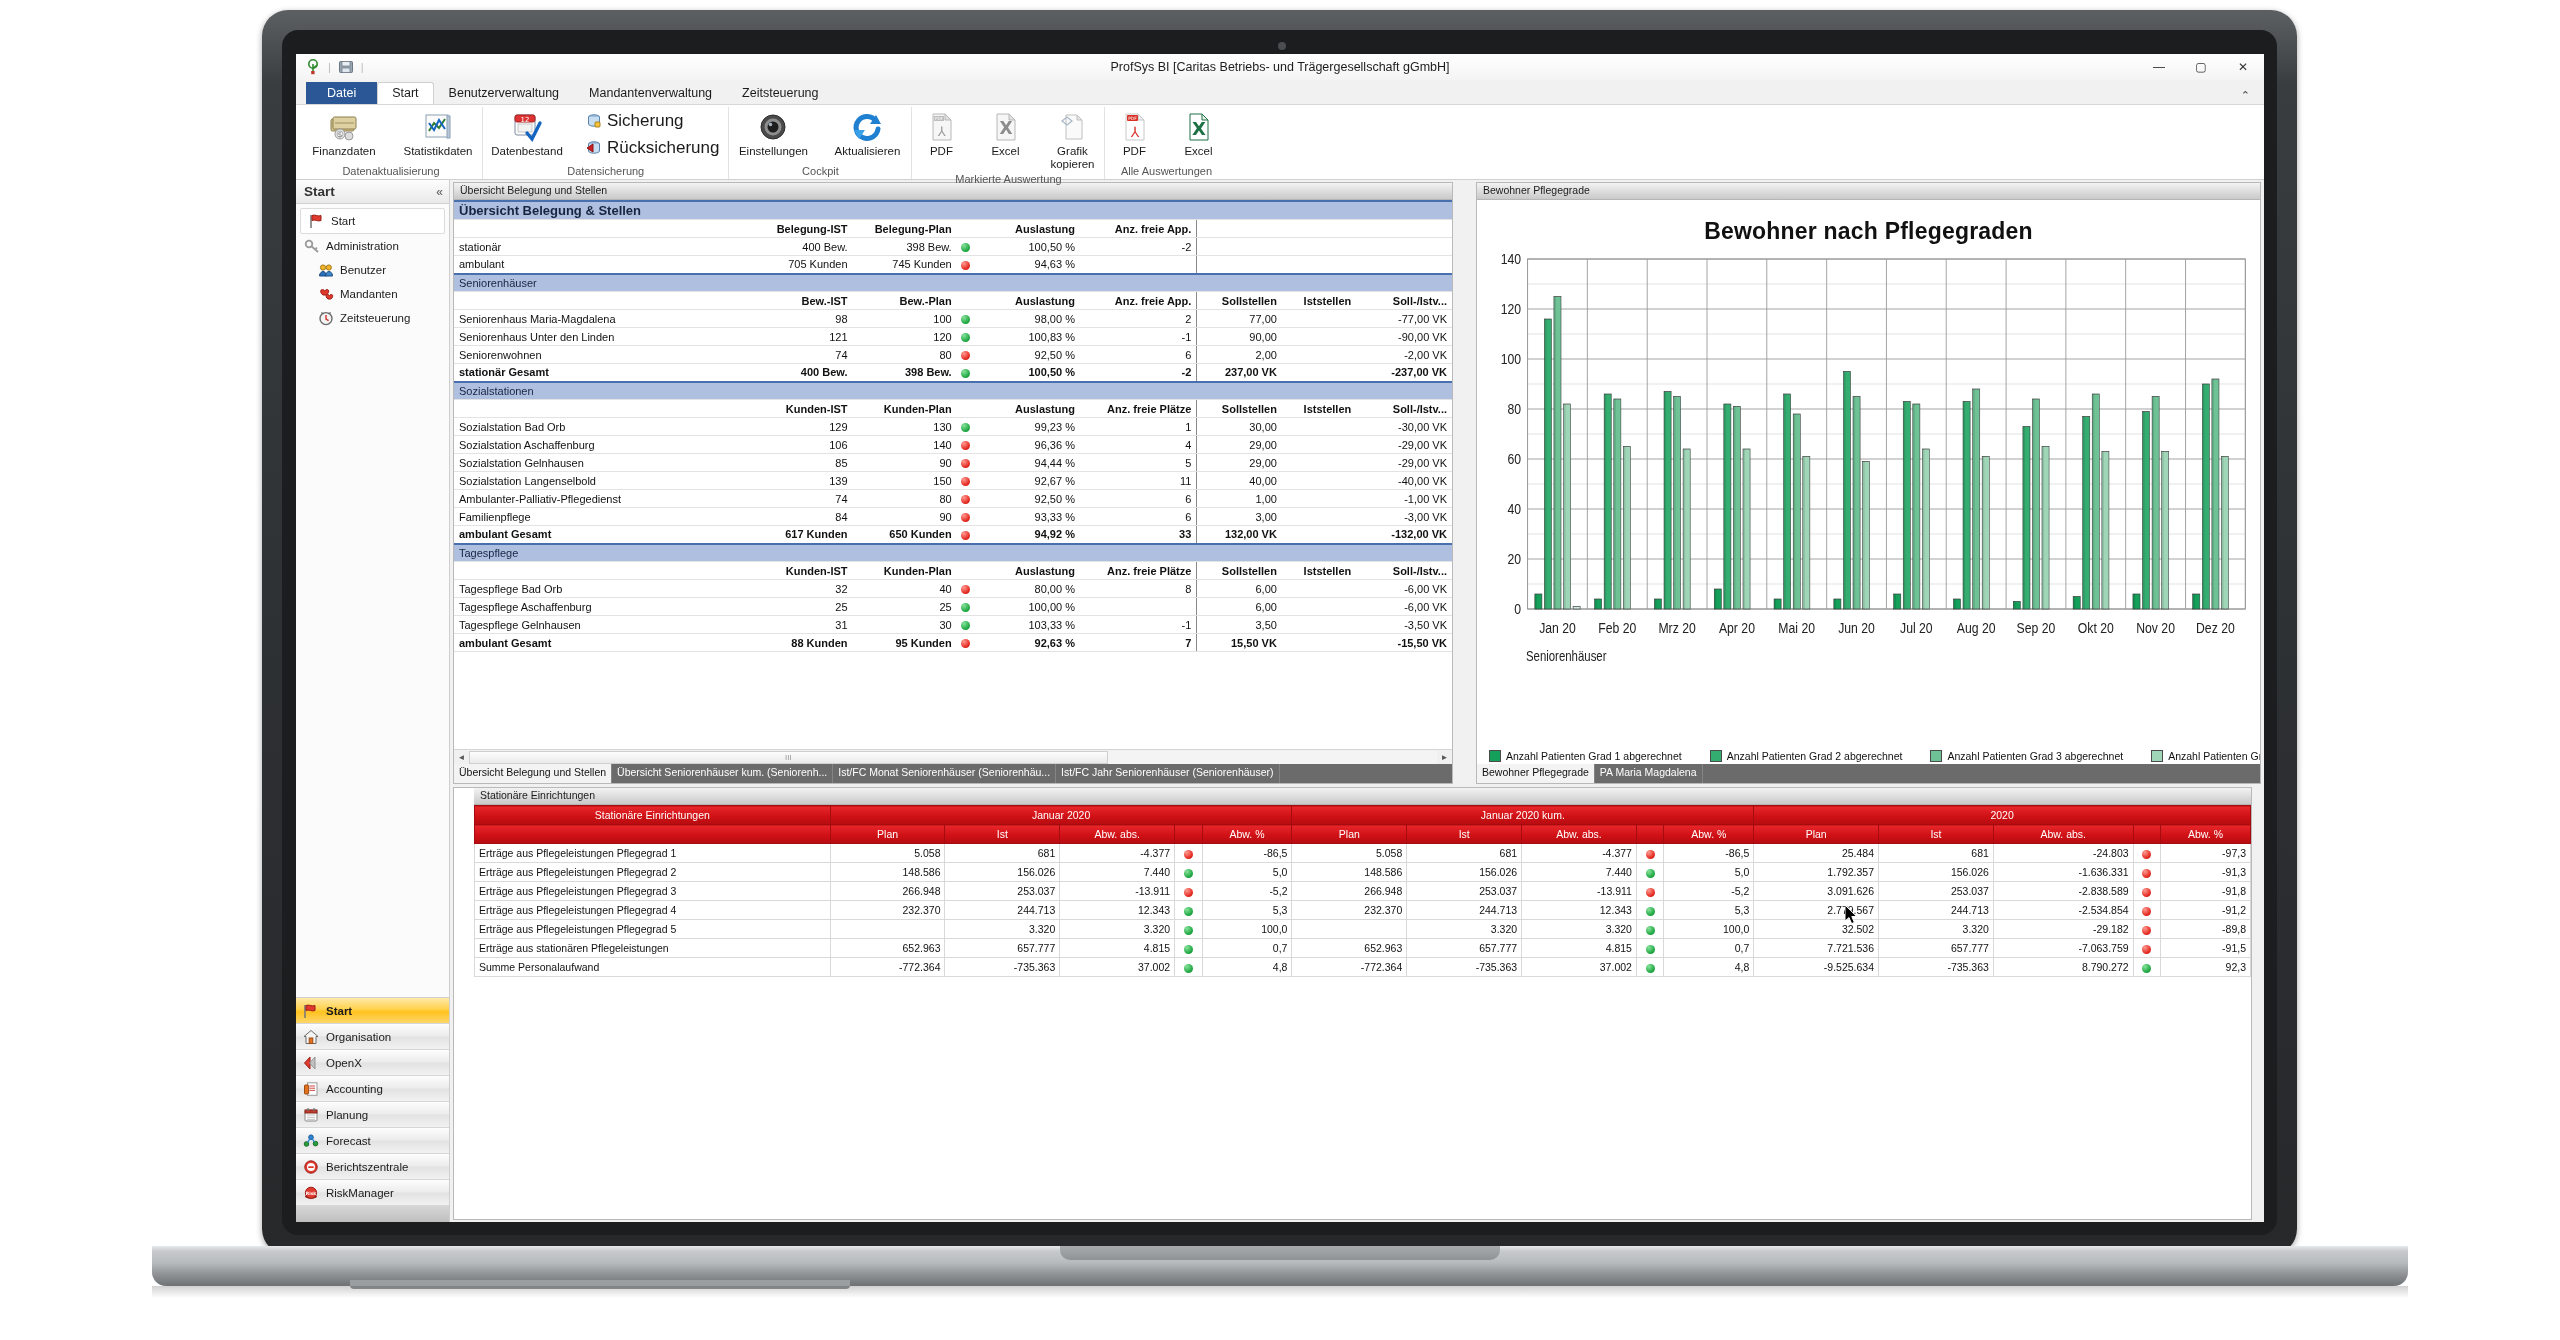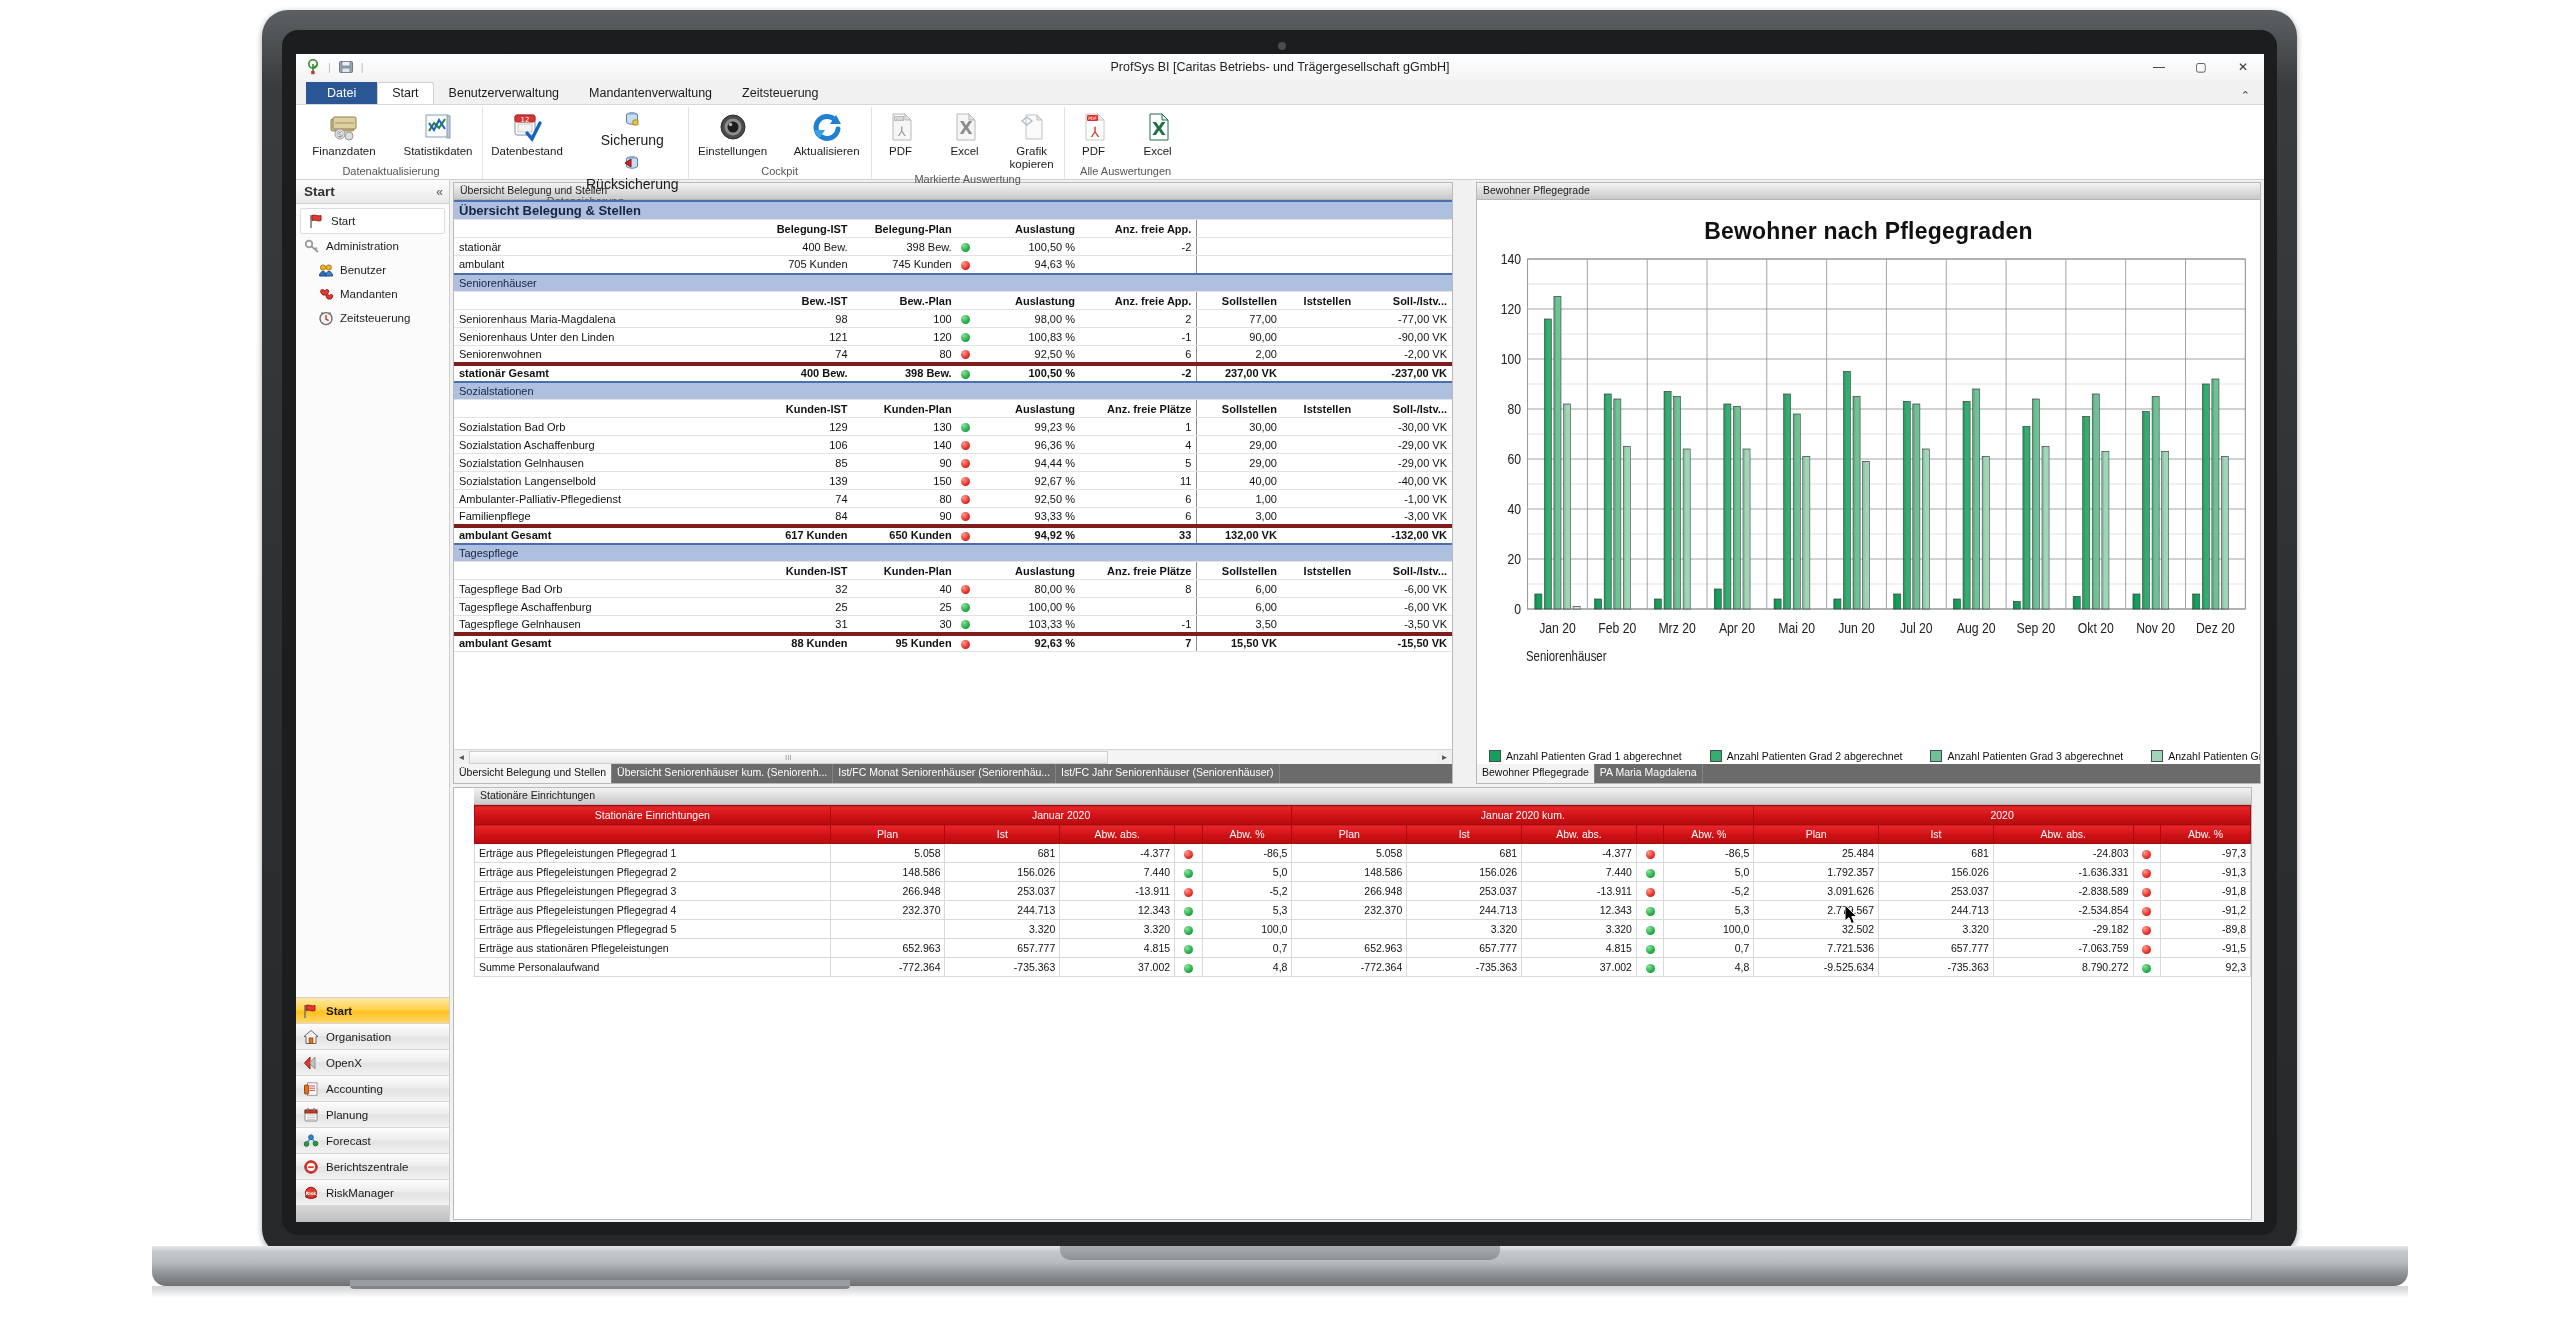--- a/index.html
+++ b/index.html
@@ -75,21 +75,21 @@
   .ribbon {
     height:76px; background:#fff; border-top:1px solid #d8d8d8; border-bottom:1px solid #d0d0d0;
     display:flex; align-items:stretch; padding:2px 0 0 4px; position:relative;
   }
   .rgroup { display:flex; flex-direction:column; justify-content:space-between; padding:2px 6px 2px; border-right:1px solid #e2e2e2; }
   .rgroup:last-child{border-right:none;}
   .rgroup-items { display:flex; align-items:flex-start; gap:18px; flex:1; }
   .rgroup-label { text-align:center; font-size:11px; color:#555; padding-top:1px; }
   .ritem-big { width:76px; display:flex; flex-direction:column; align-items:center; gap:2px; padding:2px 2px; cursor:default; }
   .ritem-big .lbl { font-size:11.5px; color:#1b1b1b; text-align:center; line-height:1.1; }
-  .ritem-small { display:flex; align-items:center; gap:5px; font-size:14px; color:#1b1b1b; padding:2px 3px;flex-direction:column; }
+  .ritem-small { display:flex; align-items:center; gap:5px; font-size:17px; color:#1b1b1b; padding:2px 3px; }
   .ritem-col { display:flex; flex-direction:column; gap:3px; justify-content:center; }
   .icon32 { width:32px; height:32px; display:block; }
   .icon16 { width:16px; height:16px; display:block; }
 
   
   .body-area { flex:1; display:flex; min-height:0; background:#f1f1f1; }
 
   
   .leftnav { width:154px; background:#f6f6f6; border-right:1px solid #cfcfcf; display:flex; flex-direction:column; }
   .ln-head { height:24px; background:linear-gradient(180deg,#fdfdfd,#e9e9e9); border-bottom:1px solid #d2d2d2;
@@ -123,21 +123,21 @@
 
   .grid-scroll { flex:1; overflow:hidden; position:relative; background:#fff; }
 
   
   table.g { border-collapse:collapse; width:100%; font-size:11px; color:#111; table-layout:fixed; }
   table.g td, table.g th { padding:1px 5px; border-bottom:1px solid #e3e3e3; white-space:nowrap; overflow:hidden; height:18px;}
   .sec-title { background:#aebfe0; font-weight:bold; font-size:13px; color:#16243f; border-top:2px solid #4a6fae; border-bottom:2px solid #4a6fae;}
   .sec-sub { background:#aebfe0; font-size:11px; color:#16243f; font-weight:normal; border-top:2px solid #4a6fae; border-bottom:1px solid #7b94c4;}
   .hdr td { font-weight:bold; text-align:right; border-bottom:1px solid #c8c8c8; }
   .num { text-align:right; }
-  .tot td { font-weight:bold; border-top:4px solid #7f1d1d; border-bottom:2px solid #9a9a9a;}
+  .tot td { font-weight:bold; border-top:1px solid #7f1d1d; border-bottom:2px solid #9a9a9a;}
   .lampcell { width:16px; padding:0 !important; text-align:center; }
   .lamp { display:inline-block; width:9px; height:9px; border-radius:50%; vertical-align:middle; }
   .lamp.g { background:radial-gradient(circle at 32% 28%, #86e39a, #19a33c 70%, #0c7a2b); }
   .lamp.r { background:radial-gradient(circle at 32% 28%, #ff9a8f, #e12119 70%, #ad1109); }
   .vline { border-left:1px solid #8a8a8a; }
 
   
   .hscroll { height:15px; background:#f0f0f0; border-top:1px solid #d5d5d5; display:flex; align-items:center; }
   .hs-arrow { width:15px; text-align:center; font-size:8px; color:#555; }
   .hs-track { flex:1; height:13px; background:#f4f4f4; position:relative; }

